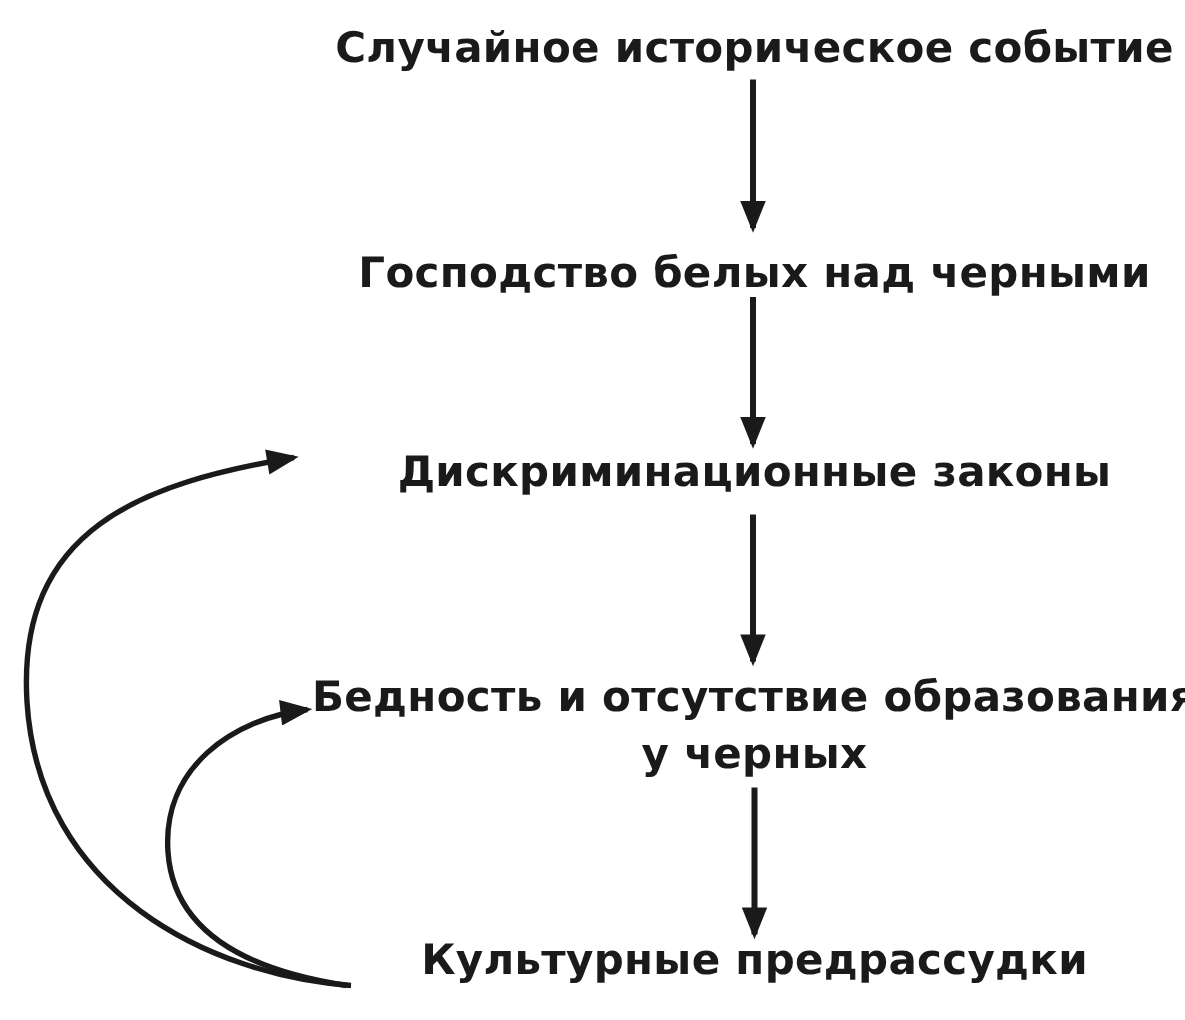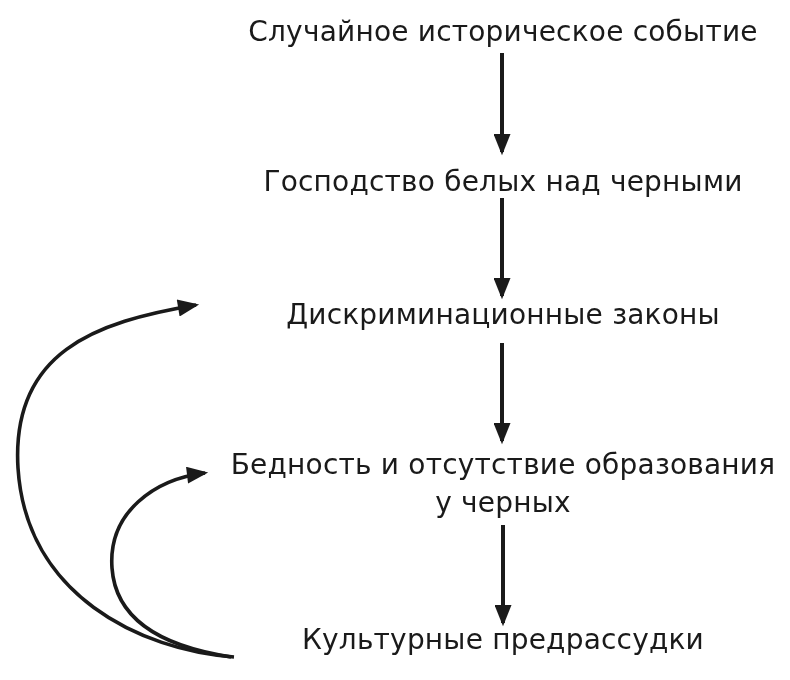--- a/index.html
+++ b/index.html
@@ -11,20 +11,21 @@
     padding: 0;
     background: var(--bg);
   }
   .canvas {
     position: relative;
     width: 790px;
     height: 680px;
     background: var(--bg);
     overflow: hidden;
     font-family: "DejaVu Sans", "Liberation Sans", sans-serif;
+    font-weight: bold;
   }
   .arrows {
     position: absolute;
     left: 0;
     top: 0;
     width: 790px;
     height: 680px;
   }
   .arrow-stroke {
     stroke: var(--ink);

